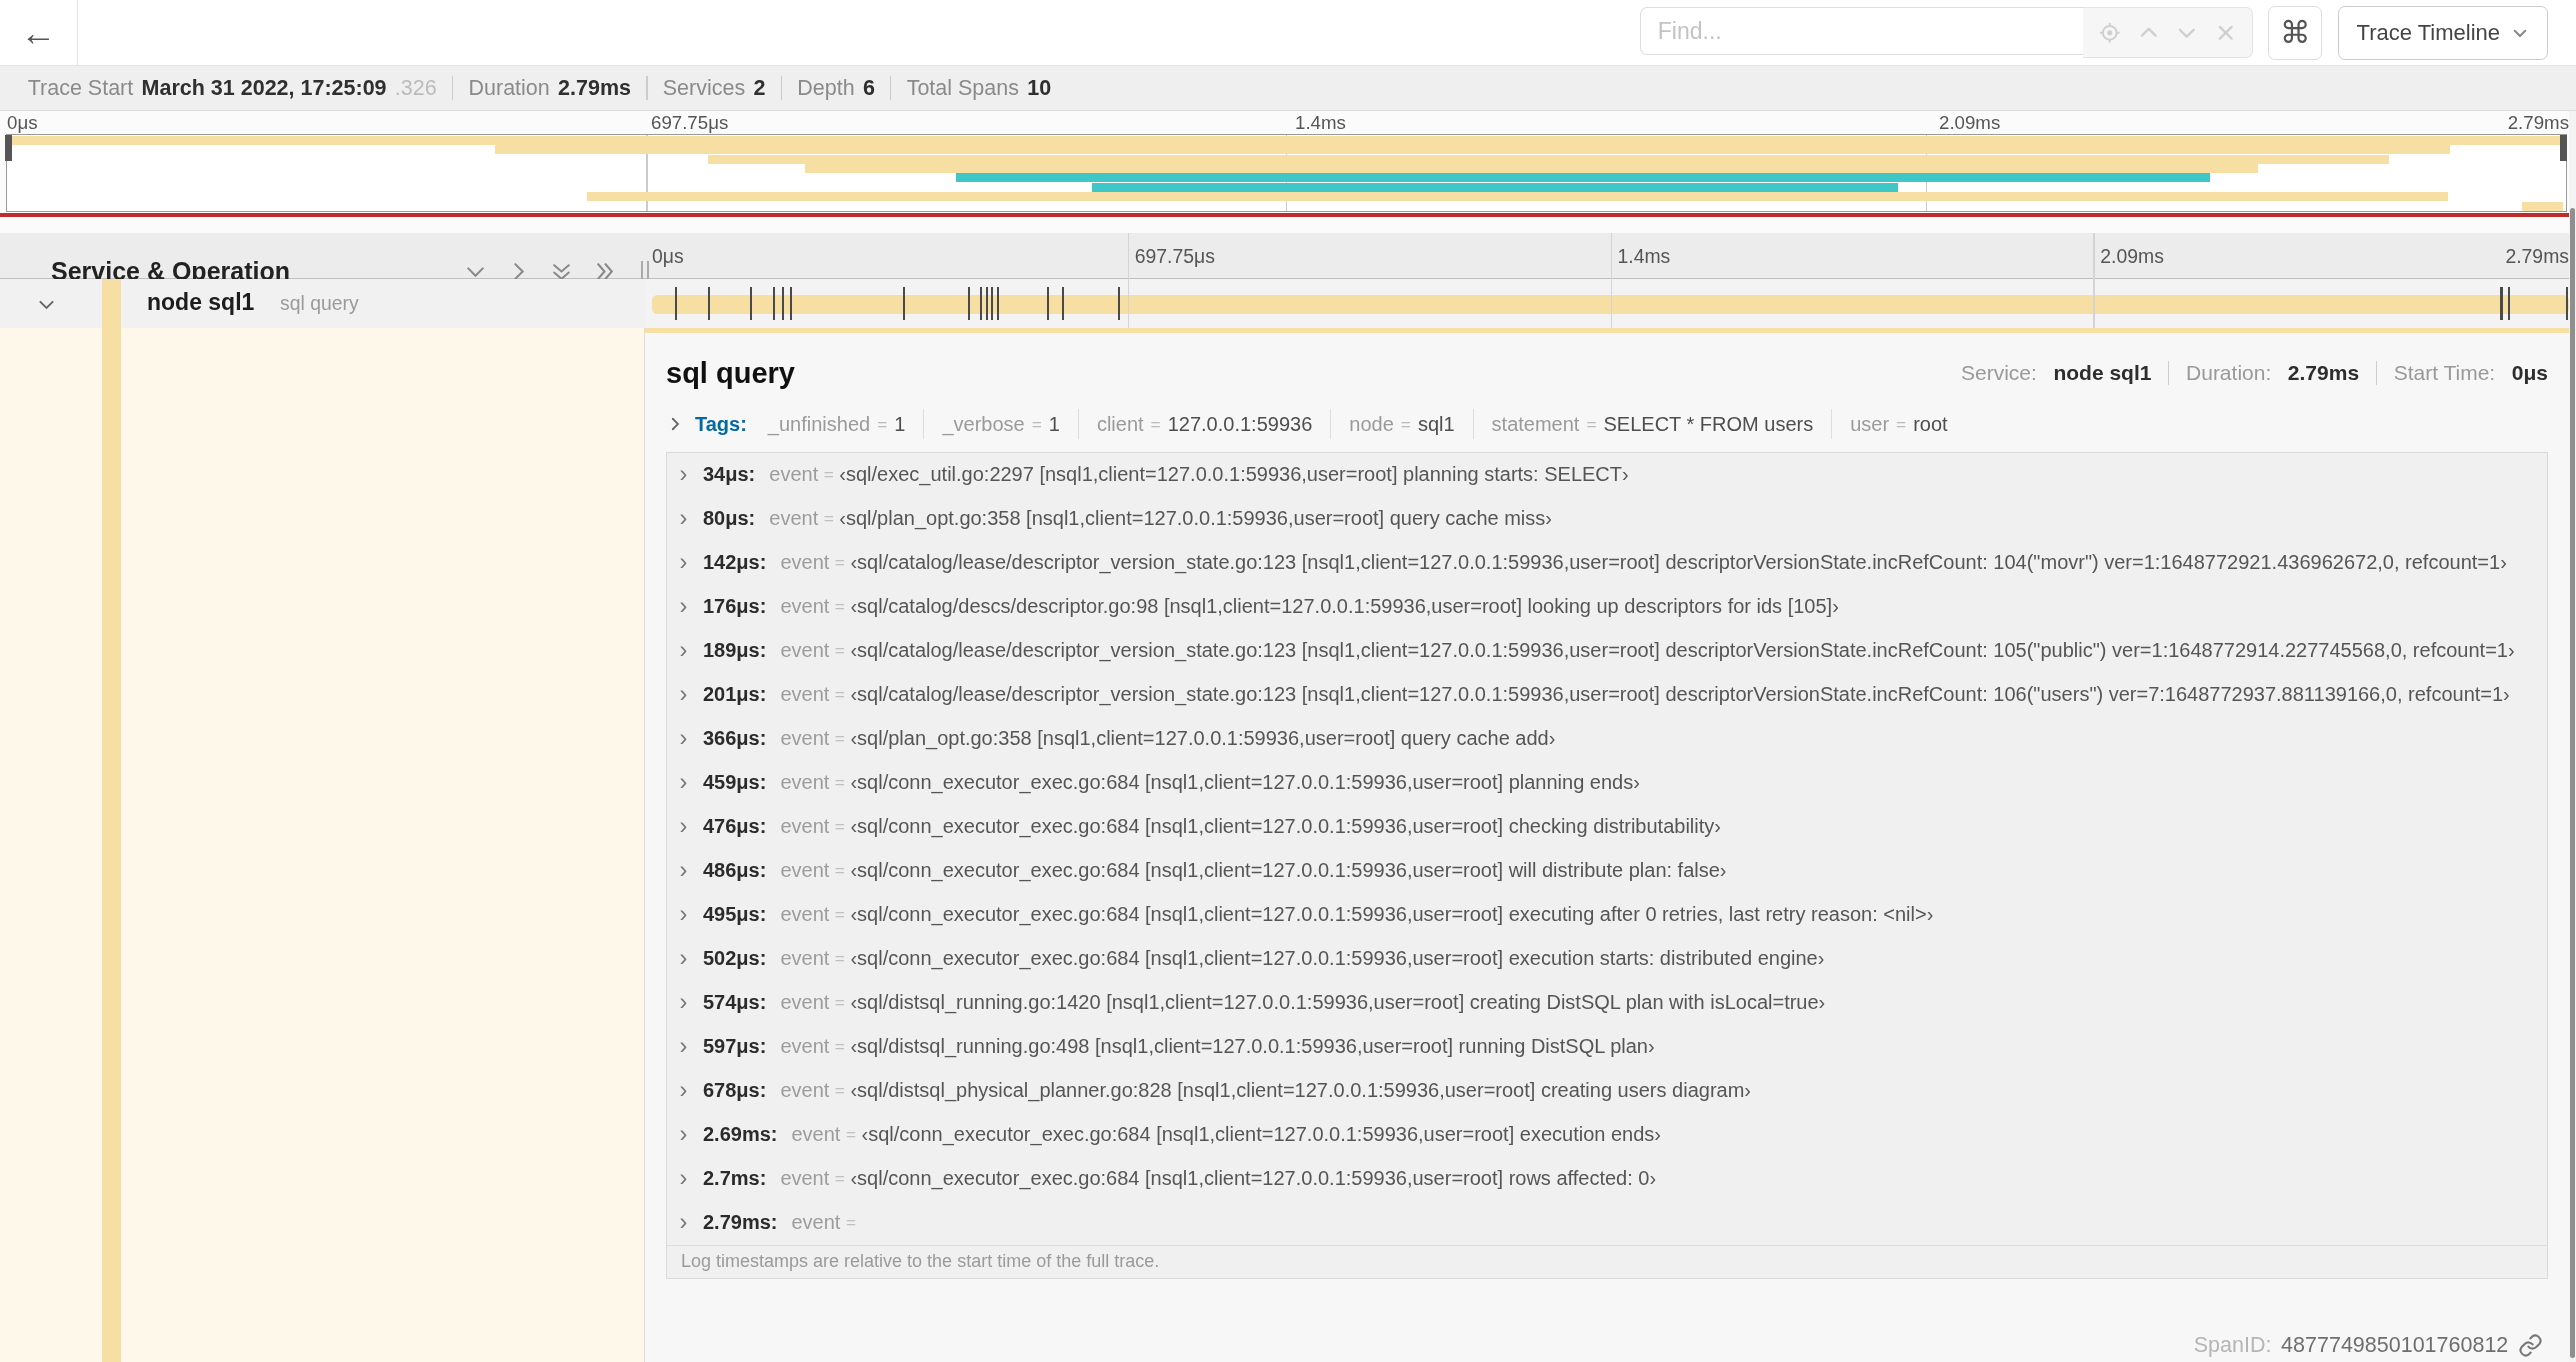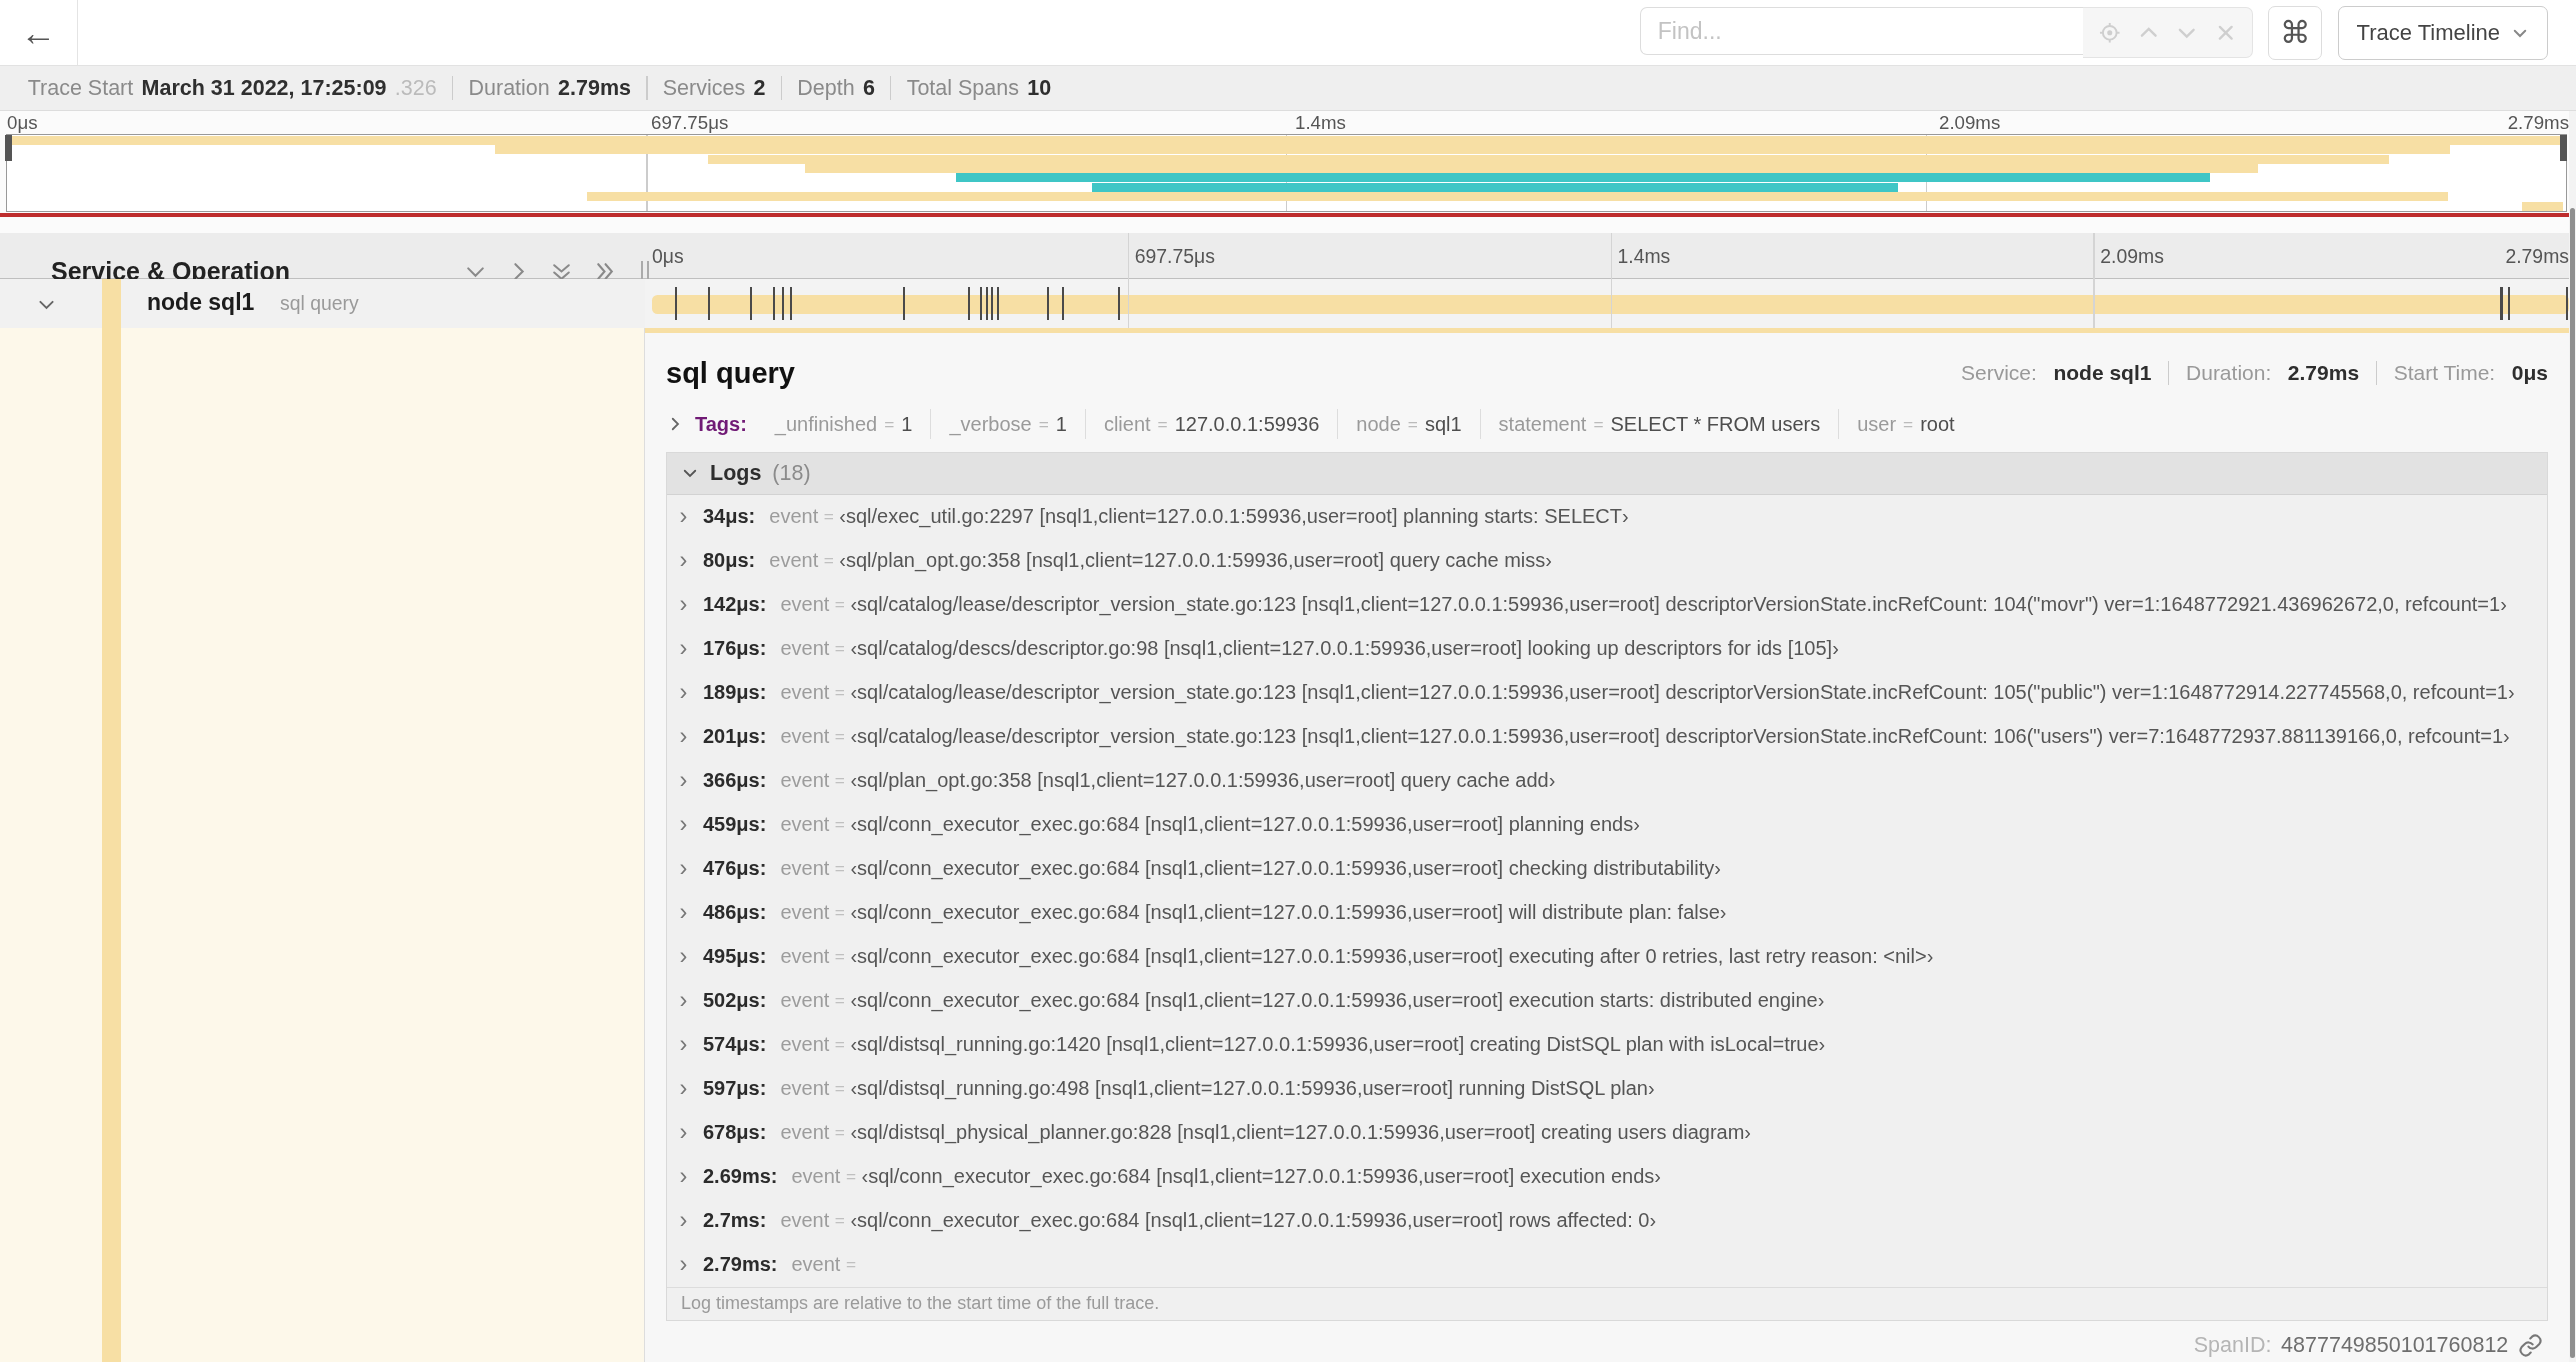--- a/index.html
+++ b/index.html
@@ -84,21 +84,21 @@
             border-top:5.5px solid #f7dfa4; padding:18px 28px 0 21px; }
   .detail-titlerow { display:flex; align-items:center; height:44px; }
   .detail-title { font-size:29px; font-weight:bold; color:#111; }
   .detail-meta { margin-left:auto; display:flex; align-items:center; gap:16.6px; font-size:21px; }
   .meta-label { color:#999; }
   .meta-value { color:#2e2e2e; font-weight:bold; }
   .meta-div { width:1.4px; height:23.5px; background:#ccc; }
 
   .tags-row { display:flex; align-items:center; margin-top:9.7px; height:39px; font-size:20px; cursor:pointer; }
   .tags-chev { width:18px; height:18px; color:#666; margin-right:11px; flex:none; }
-  .tags-label { font-weight:bold; color:#701a75; margin-right:10px; }
+  .tags-label { font-weight:bold; color:#0369a1; margin-right:3px; }
   .tag-pill { display:flex; align-items:center; gap:7px; padding:0 18px; height:30.5px;
               border-right:1.4px solid #ddd; white-space:nowrap; }
   .tag-pill:last-child { border-right:none; }
   .tag-key { color:#9a9a9a; }
   .tag-eq { color:#bbb; font-size:17.3px; }
   .tag-val { color:#4e4e4e; }
 
   .logs-box { margin-top:8.3px; border:1.4px solid #d9d9d9; background:#f0f0f0; }
   .logs-head { height:42px; background:#e2e2e2; border-bottom:1.4px solid #d2d2d2; display:flex;
                align-items:center; padding-left:14px; gap:11px; font-size:21.5px; cursor:pointer; }
@@ -365,29 +365,20 @@
             <span class="tag-val">SELECT * FROM users</span>
           </div>
           <div class="tag-pill">
             <span class="tag-key">user</span>
             <span class="tag-eq">=</span>
             <span class="tag-val">root</span>
           </div>
         </div>
     </div>
     <div class="logs-box">
-      <div class="logs-head">
-        <span class="logs-chev">
-          <svg viewBox="0 0 24 24" fill="none" stroke="currentColor" stroke-width="2.4" stroke-linecap="round">
-              <polyline points="5 9 12 16 19 9"></polyline>
-            </svg>
-        </span>
-        <span class="logs-title">Logs</span>
-        <span class="logs-count">(18)</span>
-      </div>
       <div class="logs-body" id="logs-body">
           <div class="log-row">
             <span class="log-chevtxt">›</span>
             <span class="log-time">34μs:</span>
             <span class="log-key">event</span>
             <span class="log-eq">=</span>
             <span class="log-val">‹sql/exec_util.go:2297 [nsql1,client=127.0.0.1:59936,user=root] planning starts: SELECT›</span>
           </div>
           <div class="log-row">
             <span class="log-chevtxt">›</span>

